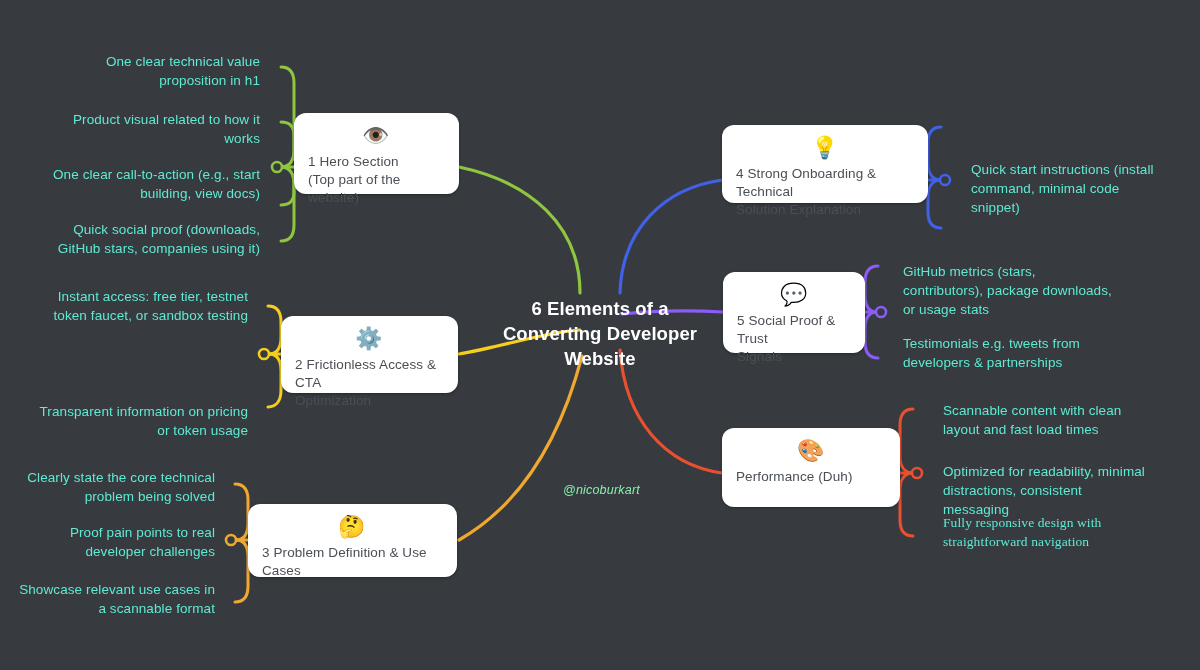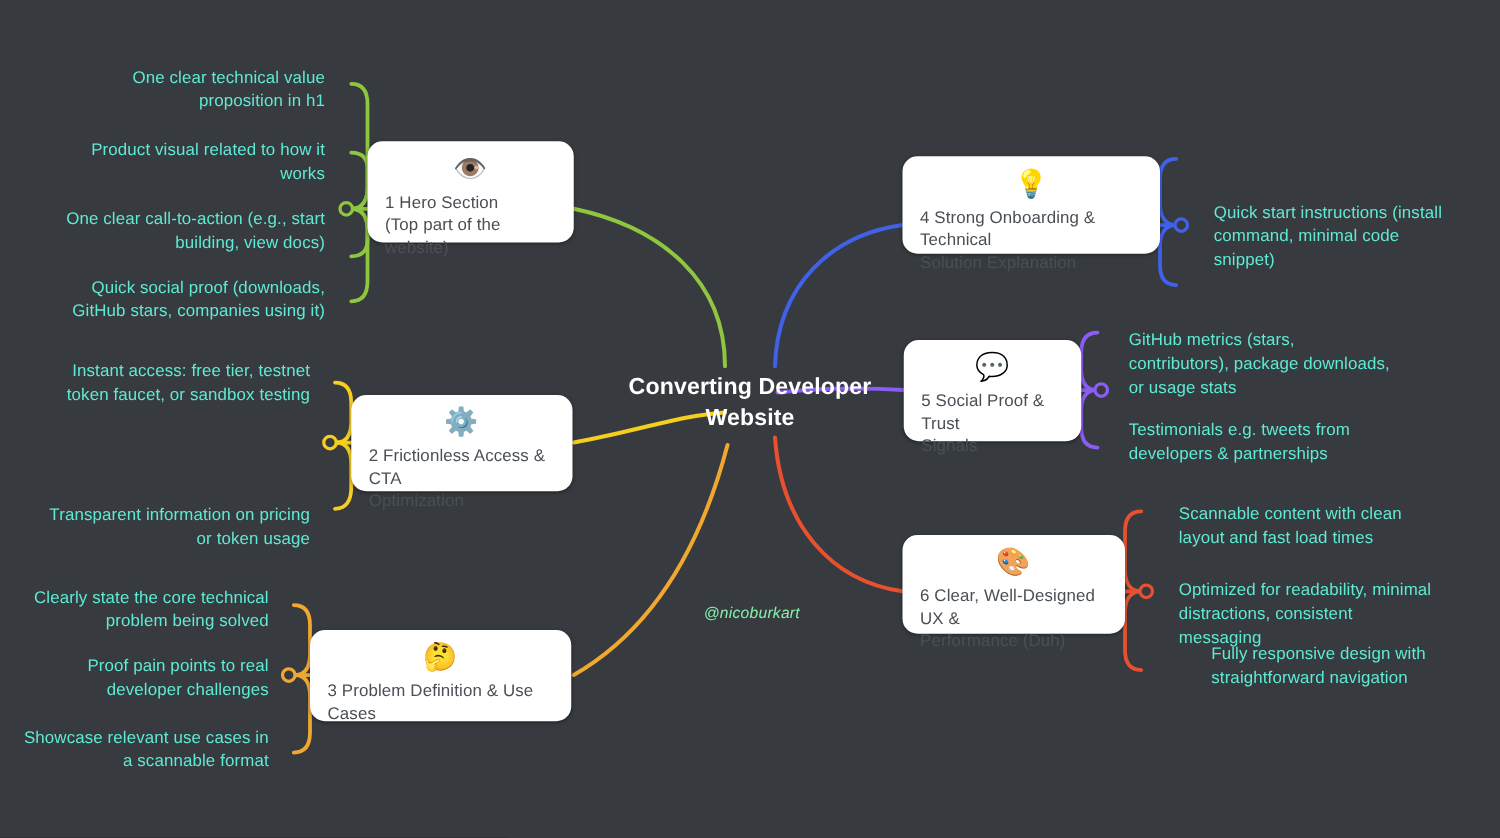--- a/index.html
+++ b/index.html
@@ -127,20 +127,21 @@
 
     <path d="M 620,350 C 625,420 665,465 722,473" fill="none" stroke="#e8502f" stroke-width="3.2" stroke-linecap="round"></path>
 
     <path d="M 900,473 L 913,473" fill="none" stroke="#e8502f" stroke-width="3" stroke-linecap="round"></path>
     <path d="M 913,473 C 904,473 900,466 900,456 L 900,425 C 900,415 904,409 913,409" fill="none" stroke="#e8502f" stroke-width="3" stroke-linecap="round"></path>
     <path d="M 913,473 C 904,473 900,480 900,490 L 900,520 C 900,530 904,536 913,536" fill="none" stroke="#e8502f" stroke-width="3" stroke-linecap="round"></path>
     <circle cx="917" cy="473" r="5" fill="#373b3f" stroke="#e8502f" stroke-width="2.6"></circle>
   </svg>
 
   <div id="center-title">
+    <div>6 Elements of a</div>
     <div>Converting Developer</div>
     <div>Website</div>
   </div>
 
   <div id="watermark">@nicoburkart</div>
 
   <div class="node" style="left:294px; top:113px; width:165px; height:81px;">
     <div class="node-emoji">👁️</div>
     <div class="node-label">
       <div>1 Hero Section</div>
@@ -192,22 +193,21 @@
       <div>Signals</div>
     </div>
   </div>
 
   <div class="leaf" style="left:903px; top:262px; width:216px;">GitHub metrics (stars, contributors), package downloads, or usage stats</div>
   <div class="leaf" style="left:903px; top:334px; width:212px;">Testimonials e.g. tweets from developers &amp; partnerships</div>
 
   <div class="node" style="left:722px; top:428px; width:178px; height:79px;">
     <div class="node-emoji">🎨</div>
     <div class="node-label">
-      <div>6 Clear, Well-Designed UX &amp;</div>
       <div>Performance (Duh)</div>
     </div>
   </div>
 
   <div class="leaf" style="left:943px; top:401px; width:195px;">Scannable content with clean layout and fast load times</div>
   <div class="leaf" style="left:943px; top:462px; width:205px;">Optimized for readability, minimal distractions, consistent messaging</div>
-  <div class="leaf" style="left:969px; top:513px; width:185px;">Fully responsive design with straightforward navigation</div>
+  <div class="leaf" style="left:943px; top:513px; width:185px;font-family:Liberation Serif, serif;">Fully responsive design with straightforward navigation</div>
 
 </div>
 
 </body></html>

